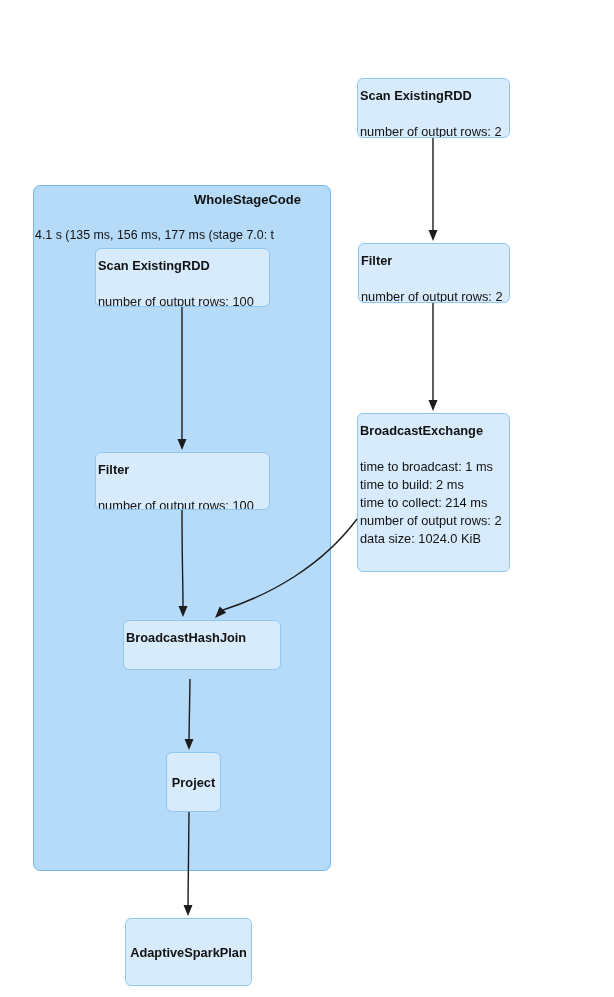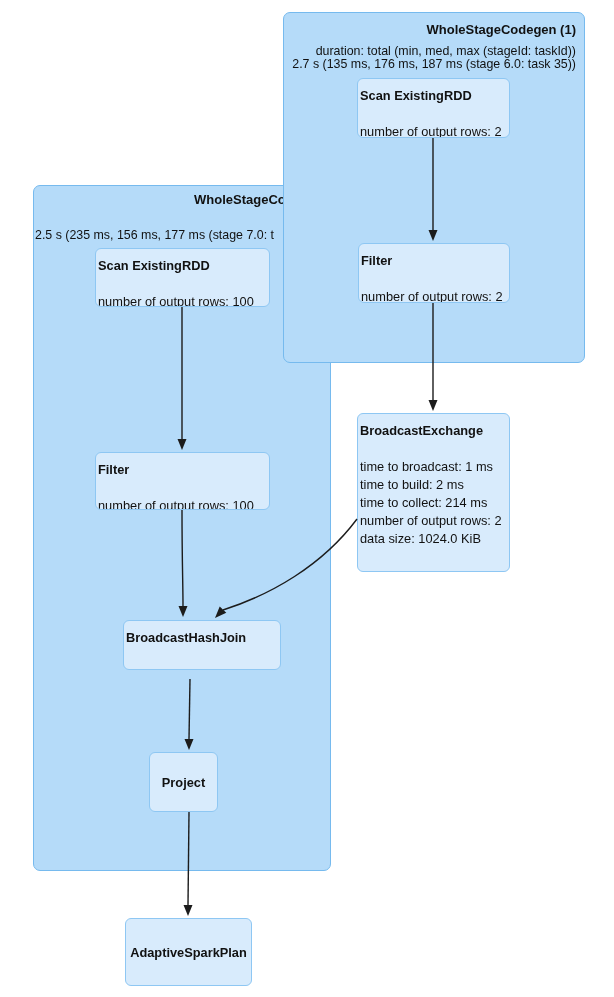--- a/index.html
+++ b/index.html
@@ -69,28 +69,23 @@
   svg.edges path { stroke: var(--edge-color); stroke-width: 1.4; fill: none; }
   svg.edges polygon { fill: var(--edge-color); stroke: none; }
 </style>
 </head>
 <body>
 
 <div class="canvas">
 
   <div class="cluster cluster-left">
     <span class="cl-text cl-title" style="left:160px; top:7px">WholeStageCode</span>
-    <span class="cl-text" style="left:1px; top:42px">2.5 s (235 ms, 156 ms, 177 ms (stage 7.0: t</span>
+    <span class="cl-text" style="left:1px; top:42px">4.1 s (135 ms, 156 ms, 177 ms (stage 7.0: t</span>
   </div>
 
-  <div class="cluster cluster-right">
-    <span class="cl-text cl-title" style="right:8px; top:10px">WholeStageCodegen (1)</span>
-    <span class="cl-text" style="right:8px; top:31px">duration: total (min, med, max (stageId: taskId))</span>
-    <span class="cl-text" style="right:8px; top:44px">2.7 s (135 ms, 176 ms, 187 ms (stage 6.0: task 35))</span>
-  </div>
 
   <div class="node" style="left:357px; top:78px; width:153px; height:60px">
     <div class="node-title">Scan ExistingRDD</div>
     <div class="node-metric">number of output rows: 2</div>
   </div>
 
   <div class="node" style="left:358px; top:243px; width:152px; height:60px">
     <div class="node-title">Filter</div>
     <div class="node-metric">number of output rows: 2</div>
   </div>
@@ -112,21 +107,21 @@
   <div class="node" style="left:95px; top:452px; width:175px; height:58px">
     <div class="node-title">Filter</div>
     <div class="node-metric">number of output rows: 100</div>
   </div>
 
   <div class="node" style="left:123px; top:620px; width:158px; height:50px">
     <div class="node-title">BroadcastHashJoin</div>
     <div class="node-metric">number of output rows: 2</div>
   </div>
 
-  <div class="node center" style="left:149px; top:752px; width:69px; height:60px">
+  <div class="node center" style="left:166px; top:752px; width:55px; height:60px">
     <div class="node-title">Project</div>
   </div>
 
   <div class="node center" style="left:125px; top:918px; width:127px; height:68px">
     <div class="node-title">AdaptiveSparkPlan</div>
   </div>
 
   <svg class="edges" width="614" height="997" viewBox="0 0 614 997">
     <g>
       <path d="M433,138 L433,230"></path>

